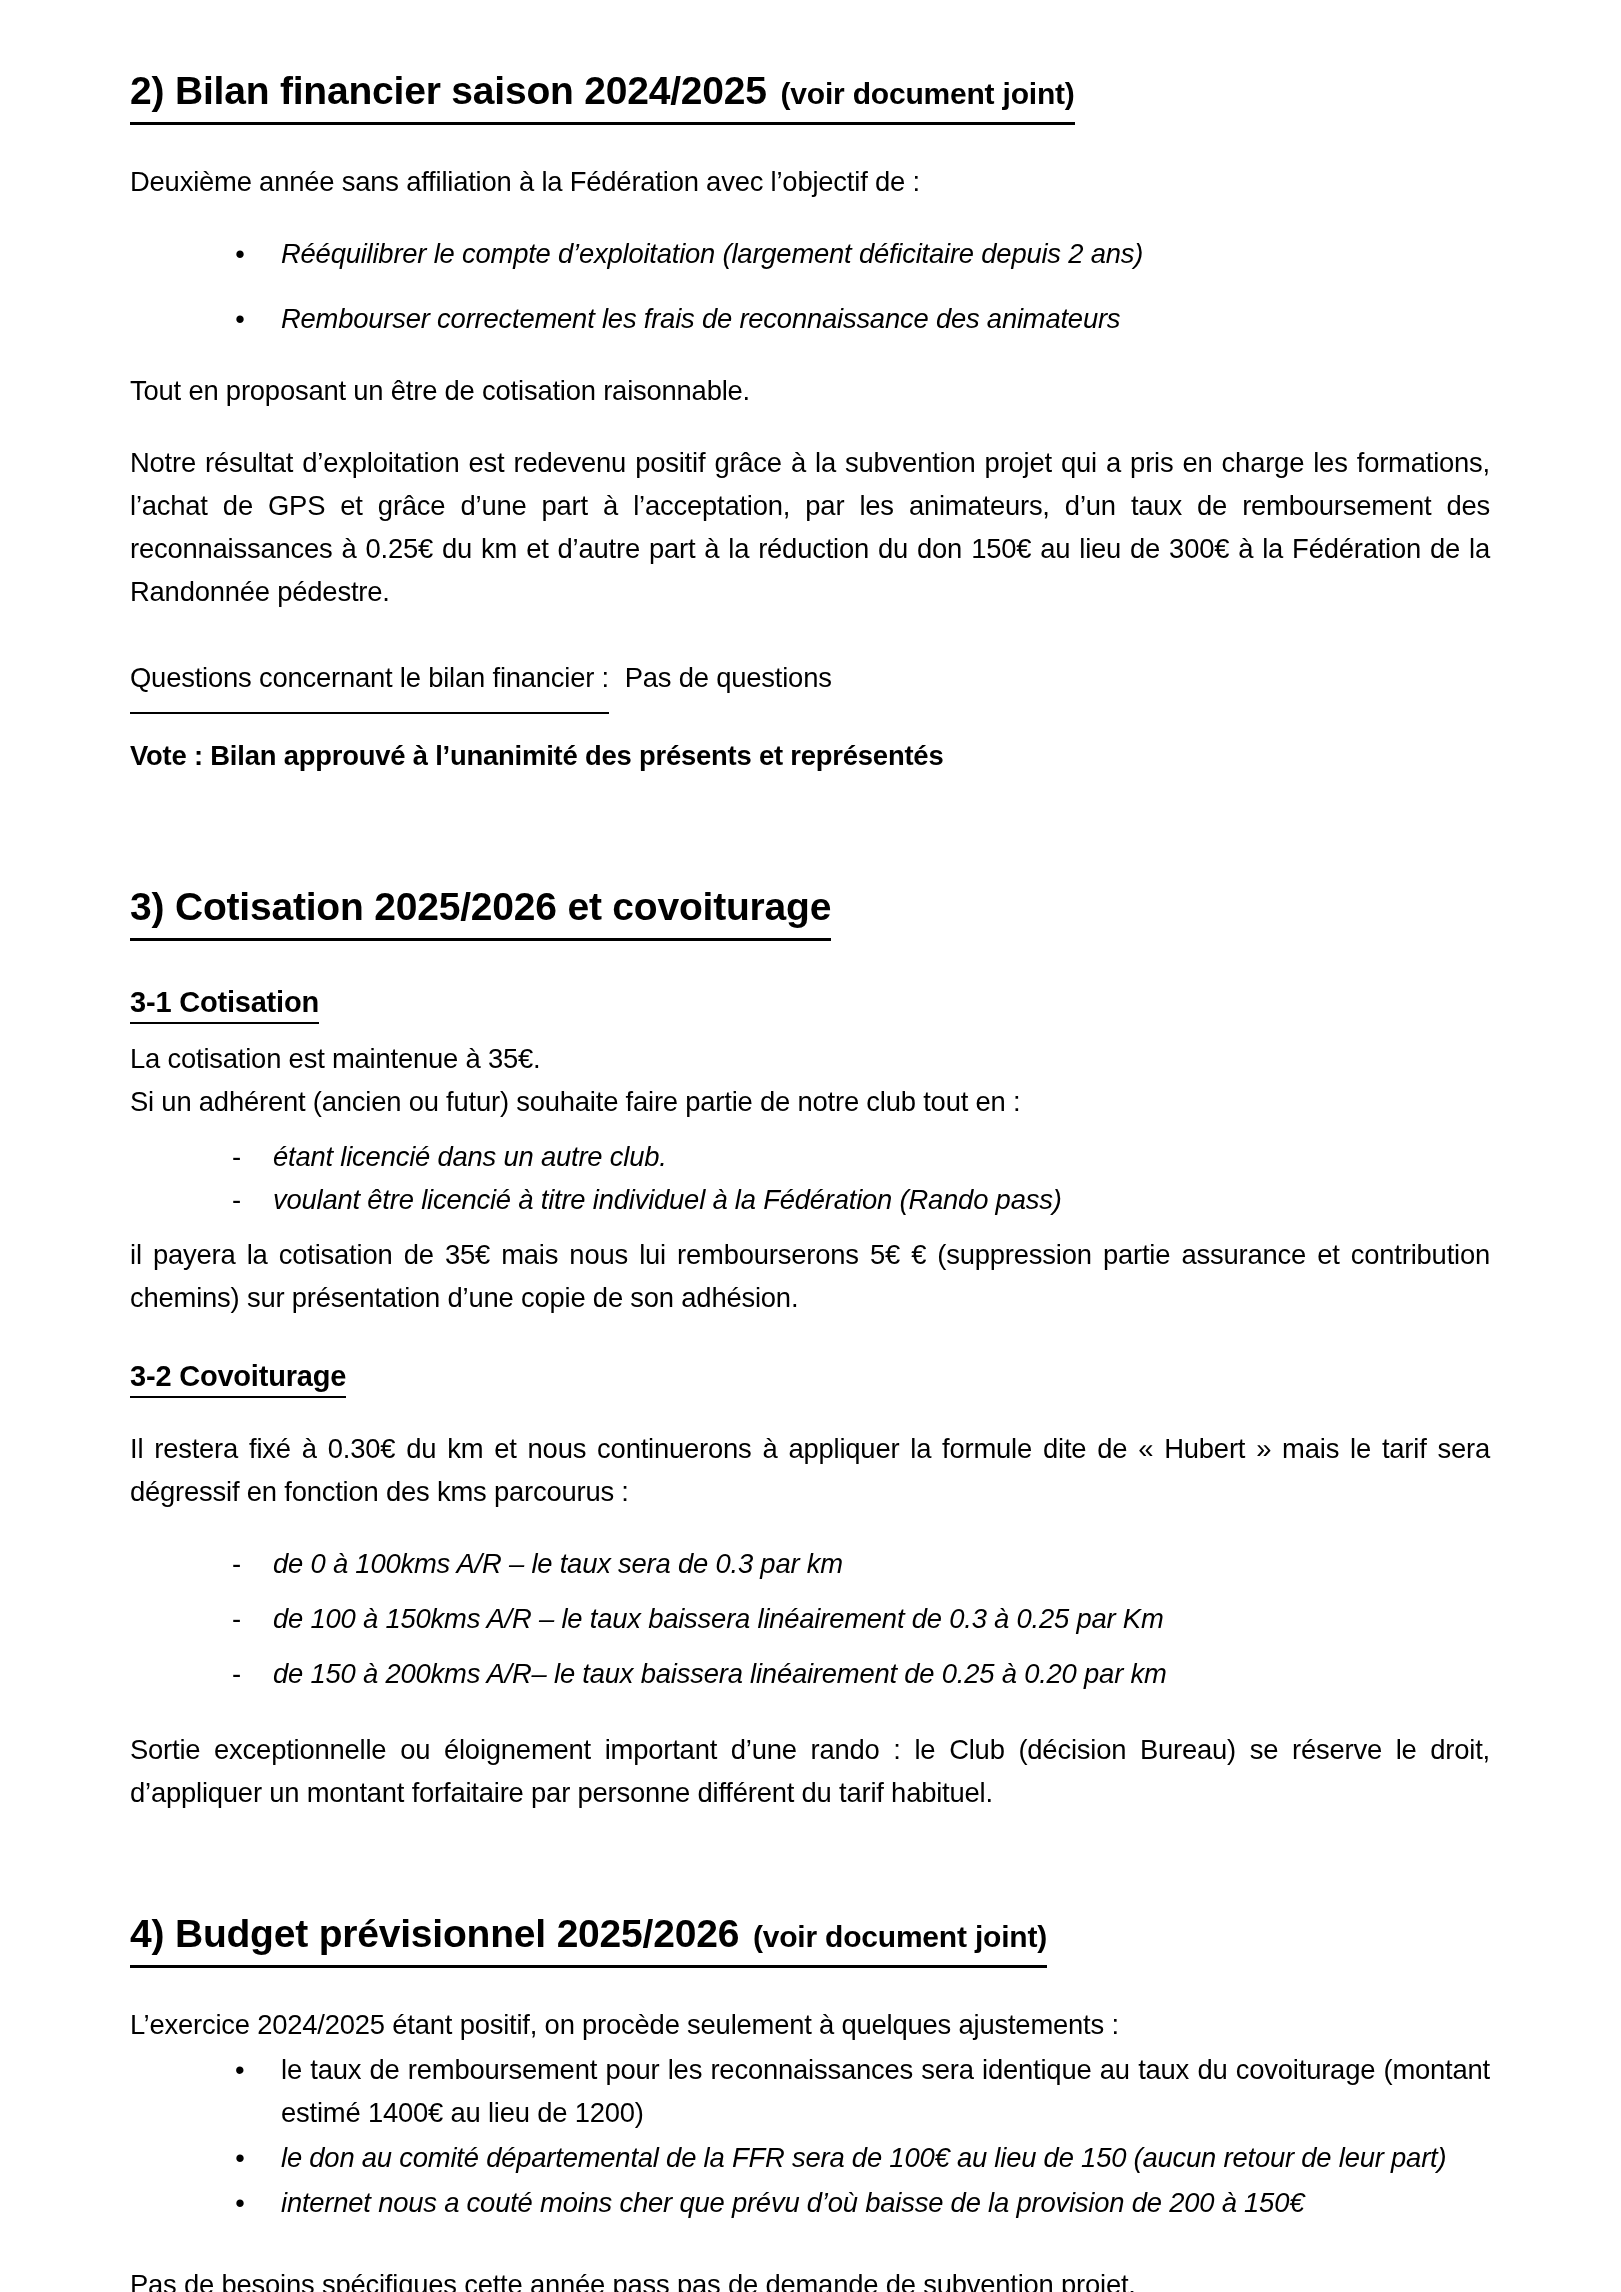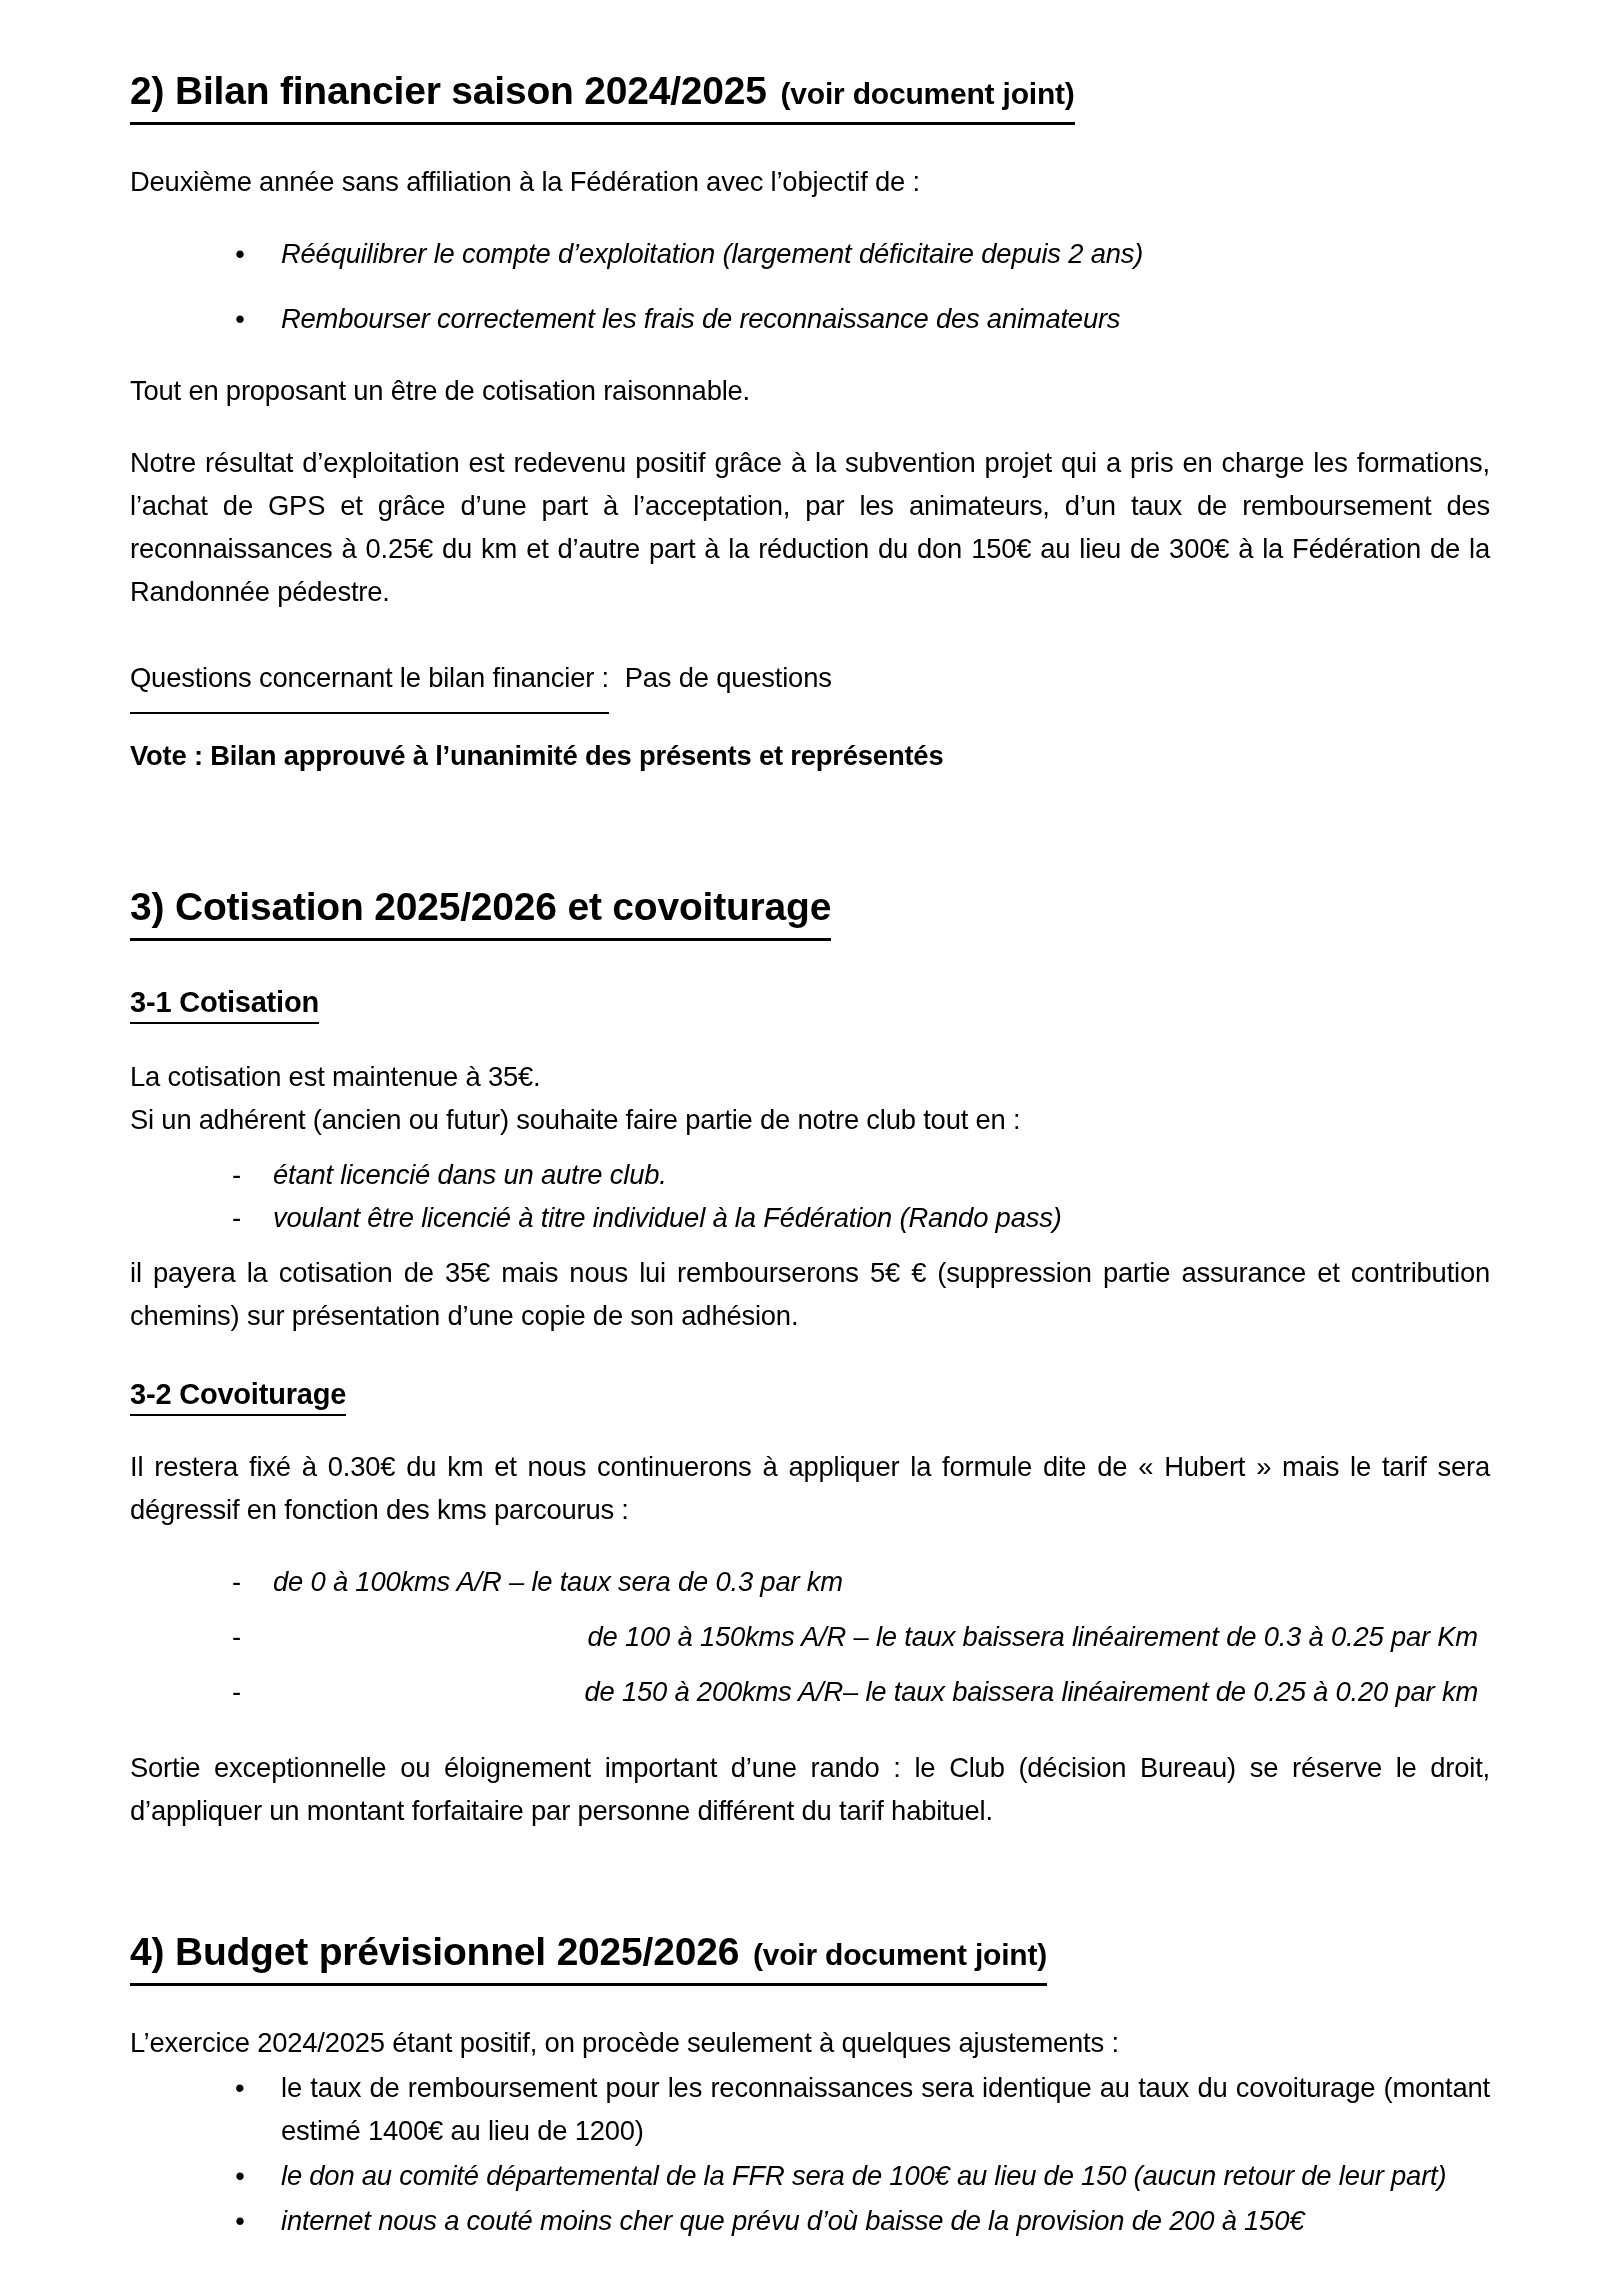--- a/index.html
+++ b/index.html
@@ -42,31 +42,31 @@
   ul.bullets.spaced li + li { margin-top: 21.6px; }
   ul.bullets.tight { margin-top: 2px; }
   ul.bullets.tight li { text-align: justify; }
   ul.bullets.tight li + li { margin-top: 2px; font-style: italic; }
 
   
   ul.dashes { list-style: none; margin: 12px; padding: 0 0 0 90px; }
   ul.dashes li { position: relative; padding-left: 41px; font-style: italic; }
   ul.dashes li::before { content: "-"; position: absolute; left: 0; top: 0; font-style: normal; }
   ul.dashes.mt { margin-top: 29px; }
-  ul.dashes.mt li + li { margin-top: 11.8px; text-align: right; }
+  ul.dashes.mt li + li { margin-top: 11.8px; }
 
   .q-line { margin-top: 43px; }
   .q-label { display: inline-block; border-bottom: 2px solid #000; padding-bottom: 13px; }
   .q-answer { margin-left: 15.7px; }
 
   .vote { margin-top: 19.6px; font-weight: bold; }
 
   .mt-sec3  { margin-top: 90px; }
   .mt-sub1  { margin-top: 43px; }
-  .mt-line  { margin-top: 31px; }
+  .mt-line  { margin-top: 13px; }
   .mt-sub2  { margin-top: 39px; }
   .mt-sortie{ margin-top: 33px; }
   .mt-sec4  { margin-top: 80px; }
   .mt-besoins { margin-top: 39px; }
 </style>
 </head>
 <body>
 
 <div class="page">
 

